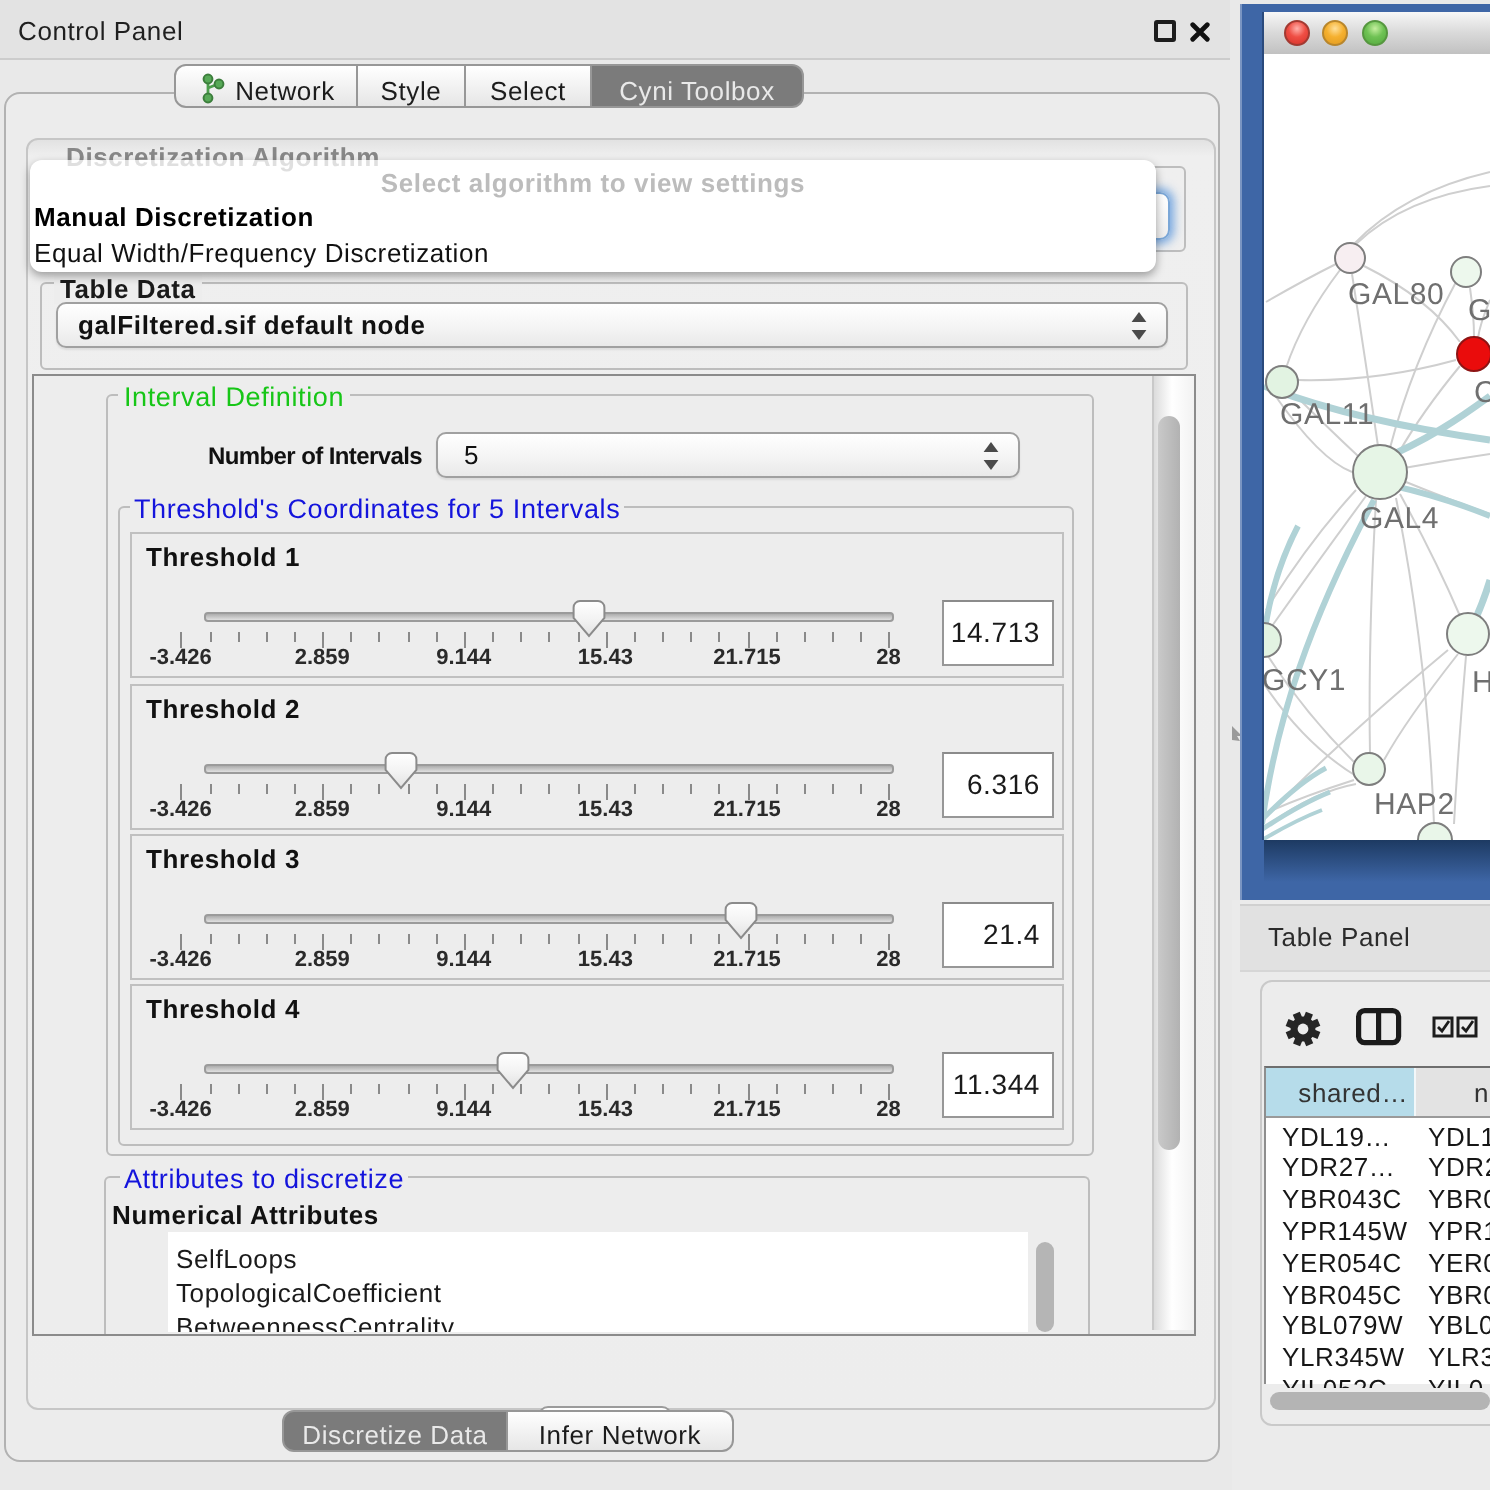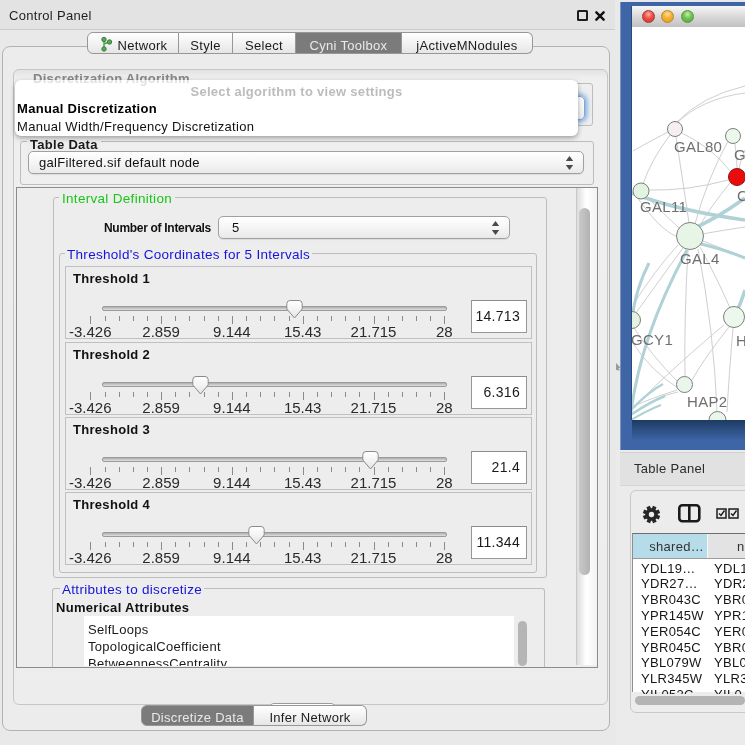--- a/index.html
+++ b/index.html
@@ -8,21 +8,21 @@
 .ab{position:absolute;}
 .combo{position:absolute;border:1px solid #a0a0a0;border-radius:5px;
  background:linear-gradient(#ffffff,#f3f3f3 60%,#e9e9e9);box-shadow:0 1px 1px rgba(0,0,0,0.08);}
 .seg{position:absolute;display:flex;font-size:13px;color:#1c1c1c;}
 .seg>div{border:1px solid #979797;border-left:none;background:linear-gradient(#ffffff,#f1f1f1 55%,#e6e6e6);
  display:flex;align-items:flex-end;justify-content:center;white-space:nowrap;}
 .seg>div:first-child{border-left:1px solid #979797;border-radius:6px 0 0 6px;}
 .seg>div:last-child{border-radius:0 6px 6px 0;}
 .seg>div.on{background:#7b7b7b;color:#e9e9e9;}
 .tick{position:absolute;width:1px;background:#8a8a8a;}
-.slab{position:absolute;letter-spacing:0;font-size:15px;font-weight:normal;color:#2a2a2a;transform:translateX(-50%);white-space:nowrap;}
+.slab{position:absolute;letter-spacing:0;font-size:11px;font-weight:bold;color:#2a2a2a;transform:translateX(-50%);white-space:nowrap;}
 .vbox{position:absolute;background:#fff;border:1px solid #979797;border-top-color:#8b8b8b;
  font-size:14px;color:#1a1a1a;text-align:right;}
 </style></head><body>
 
 <div style="position:absolute;left:0;top:0;width:615px;height:29px;background:#e3e3e3;border-bottom:1px solid #cccccc;"></div>
 <div style="position:absolute;left:9px;top:8px;font-size:13px;color:#1f1f1f;">Control Panel</div>
 <div style="position:absolute;left:577px;top:10px;width:7px;height:7px;border:2px solid #1d1d1d;border-radius:1.5px;"></div>
 <svg class="ab" style="left:595px;top:11px" width="10" height="10" viewBox="0 0 11 11">
     <path d="M1.5 1.5 L9.5 9.5 M9.5 1.5 L1.5 9.5" stroke="#111" stroke-width="2.6" stroke-linecap="round"></path>
   </svg>
@@ -31,28 +31,27 @@
 <div class="seg" style="left:87px;top:32px;height:22px;">
 <div style="width:90px;"><svg width="15" height="17" viewBox="0 0 15 17" style="margin-right:4px">
         <path d="M5 4 L5 13 M5 8 L10 6" stroke="#4c9e4c" stroke-width="1.4" fill="none"></path>
         <circle cx="5" cy="3.5" r="2.2" fill="#57a957" stroke="#3c7e3c"></circle>
         <circle cx="10.5" cy="6" r="2.2" fill="#57a957" stroke="#3c7e3c"></circle>
         <circle cx="5" cy="13" r="2.2" fill="#57a957" stroke="#3c7e3c"></circle>
       </svg>Network</div>
 <div style="width:53px;">Style</div>
 <div style="width:62px;">Select</div>
 <div class="on" style="width:105px;">Cyni Toolbox</div>
-<div style="width:130px;">jActiveMNodules</div>
 </div>
 <div style="position:absolute;left:20px;top:83px;width:571px;height:41px;border:1px solid #bdbdbd;border-radius:3px;"></div>
 <div style="position:absolute;left:33px;top:71px;font-size:13px;font-weight:bold;color:#8f8f8f;">Discretization Algorithm</div>
 <div style="position:absolute;left:536px;top:96px;width:47px;height:22px;border:1px solid #7ba7d7;border-radius:5px;background:linear-gradient(#ffffff,#eeeeee);box-shadow:0 0 5px 2px rgba(90,150,220,0.8);"></div>
 <div style="position:absolute;left:20px;top:141px;width:572px;height:42px;border:1px solid #bdbdbd;border-radius:3px;"></div>
 <div style="position:absolute;left:27px;top:137px;font-size:13px;font-weight:bold;color:#1a1a1a;background:#ededed;padding:0 3px;">Table Data</div>
-<div class="combo" style="left:28px;top:151px;width:554px;height:21px;">
+<div class="combo" style="left:28px;top:151px;width:554px;height:21px;font-weight:bold;">
     <span style="position:absolute;left:10px;top:3px;font-size:13px;color:#111;">galFiltered.sif default node</span>
     <svg width="9" height="14" viewBox="0 0 9 14" style="position:absolute;right:9px;top:4px">
       <path d="M4.5 0 L8.2 5 H0.8 Z" fill="#4a4a4a"></path>
       <path d="M4.5 14 L8.2 9 H0.8 Z" fill="#4a4a4a"></path>
     </svg>
   </div>
 <div style="position:absolute;left:16px;top:187px;width:580px;height:479px;border:1px solid #8b8b8b;background:#ededed;"></div>
 <div style="position:absolute;left:576px;top:188px;width:20px;height:477px;background:linear-gradient(90deg,#dcdcdc,#ffffff 45%,#f2f2f2);border-left:1px solid #c9c9c9;"></div>
 <div style="position:absolute;left:579px;top:208px;width:11px;height:367px;background:linear-gradient(90deg,#c9c9c9,#b2b2b2);border-radius:5.5px;"></div>
 <div style="position:absolute;left:53px;top:197px;width:492px;height:379px;border:1px solid #bdbdbd;border-radius:3px;"></div>
@@ -260,21 +259,21 @@
 <div style="position:absolute;left:518px;top:621px;width:9px;height:45px;background:#b5b5b5;border-radius:4.5px;"></div>
 <div style="position:absolute;left:269px;top:672px;width:65px;height:16px;border:1px solid #9b9b9b;border-radius:5px;background:linear-gradient(#ffffff,#f0f0f0 55%,#e4e4e4);font-size:13px;color:#111;display:flex;align-items:center;justify-content:center;margin-top:31px;">Apply</div>
 <div class="seg" style="left:141px;top:705px;height:21px;">
 <div class="on" style="width:111px;">Discretize Data</div>
 <div style="width:112px;">Infer Network</div>
 </div>
 <div style="position:absolute;left:15px;top:80px;width:563px;height:56px;background:#ffffff;border-radius:6px;box-shadow:0 2px 5px rgba(0,0,0,0.35);z-index:30;"></div>
 <div style="position:absolute;left:15px;top:84px;width:563px;text-align:center;font-size:13px;font-weight:bold;color:#bcbcbc;z-index:31;">Select algorithm to view settings</div>
 <div style="position:absolute;left:33px;top:71px;font-size:13px;font-weight:bold;color:rgba(110,110,110,0.22);z-index:32;">Discretization Algorithm</div>
 <div style="position:absolute;left:17px;top:101px;font-size:13px;font-weight:bold;color:#000;z-index:31;">Manual Discretization</div>
-<div style="position:absolute;left:17px;top:119px;font-size:13px;color:#111;z-index:31;">Manual Width/Frequency Discretization</div>
+<div style="position:absolute;left:17px;top:119px;font-size:13px;color:#111;z-index:31;">Equal Width/Frequency Discretization</div>
 <svg class="ab" style="left:615px;top:362px" width="8" height="9" viewBox="0 0 8 9">
     <path d="M1 8 V1 L6 6 H3.5 L5 8.5 Z" fill="#9a9a9a"></path>
   </svg>
 <div style="position:absolute;left:620px;top:2px;width:125px;height:448px;background:#3e66a6;border-left:1px solid #7a95c2;"></div>
 <div style="position:absolute;left:631px;top:6px;width:1px;height:414px;background:#2a4a7c;"></div>
 <div style="position:absolute;left:632px;top:420px;width:113px;height:30px;background:linear-gradient(#1d3a62,#3e66a6 70%);"></div>
 <div style="position:absolute;left:632px;top:6px;width:113px;height:21px;background:linear-gradient(#f7f7f7,#d9d9d9 50%,#c1c1c1);border-bottom:1px solid #8a8a8a;"></div>
 <div style="position:absolute;left:641.5px;top:10px;width:13px;height:13px;border-radius:50%;border:1px solid #a23a32;background:radial-gradient(circle at 50% 30%,#ffb0aa 0%,#ef4e44 45%,#d5322a 100%);box-sizing:border-box;"></div>
 <div style="position:absolute;left:661.0px;top:10px;width:13px;height:13px;border-radius:50%;border:1px solid #b8862c;background:radial-gradient(circle at 50% 30%,#ffe09a 0%,#f5b02f 45%,#e09a20 100%);box-sizing:border-box;"></div>
 <div style="position:absolute;left:680.5px;top:10px;width:13px;height:13px;border-radius:50%;border:1px solid #56973f;background:radial-gradient(circle at 50% 30%,#c5ef9f 0%,#6fc254 45%,#53a93e 100%);box-sizing:border-box;"></div>

